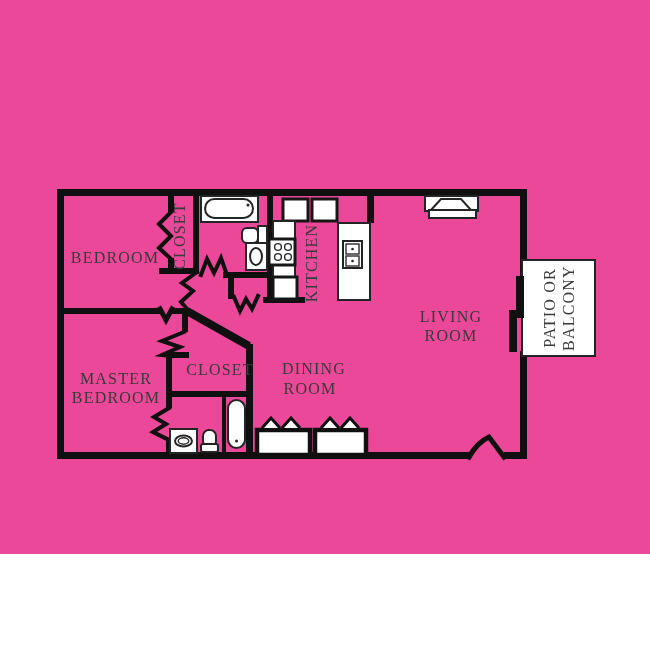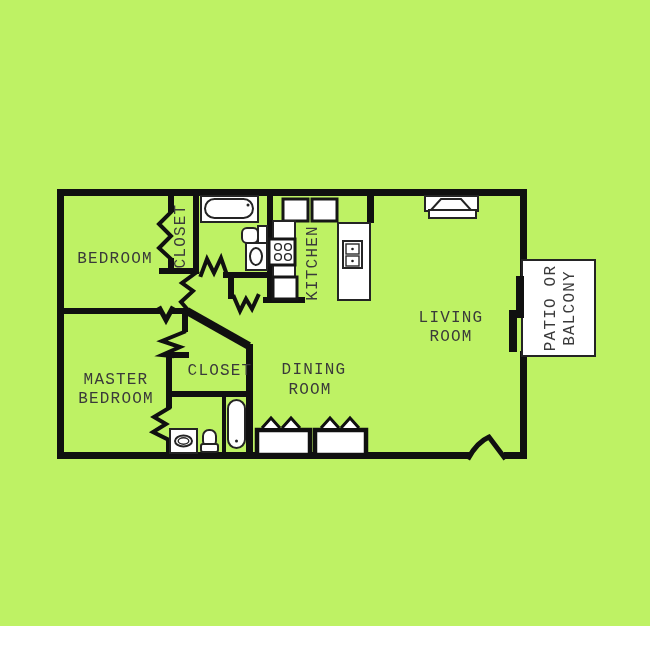--- a/index.html
+++ b/index.html
@@ -1,17 +1,17 @@
 <!DOCTYPE html>
 <html><head>
 <meta charset="utf-8">
 <style>
   html,body{margin:0;padding:0;background:#ffffff;}
-  .canvas{position:relative;width:650px;height:626px;background:#bef264;overflow:hidden;
-          font-family:Liberation Mono, monospace;}
+  .canvas{position:relative;width:650px;height:554px;background:#ec4899;overflow:hidden;
+          font-family:Liberation Serif, serif;}
   svg{display:block}
   .wall{fill:#101010;}
   .swing{fill:none;stroke:#101010;stroke-width:4;stroke-linejoin:miter;stroke-linecap:square;}
   .swing-heavy{fill:none;stroke:#101010;stroke-width:5;stroke-linejoin:miter;stroke-linecap:square;}
   .thickbox{fill:#ffffff;stroke:#101010;stroke-width:4.5;}
   .medbox{fill:#ffffff;stroke:#161616;stroke-width:3;}
   .fix{fill:#ffffff;stroke:#242424;stroke-width:2;}
   .fixthin{fill:none;stroke:#2a2a2a;stroke-width:1.4;}
   .tri{fill:#ffffff;stroke:#101010;stroke-width:3;stroke-linejoin:miter;}
   .lbl{fill:#3a3a3a;font-size:16px;letter-spacing:1.2px;font-weight:400;}

